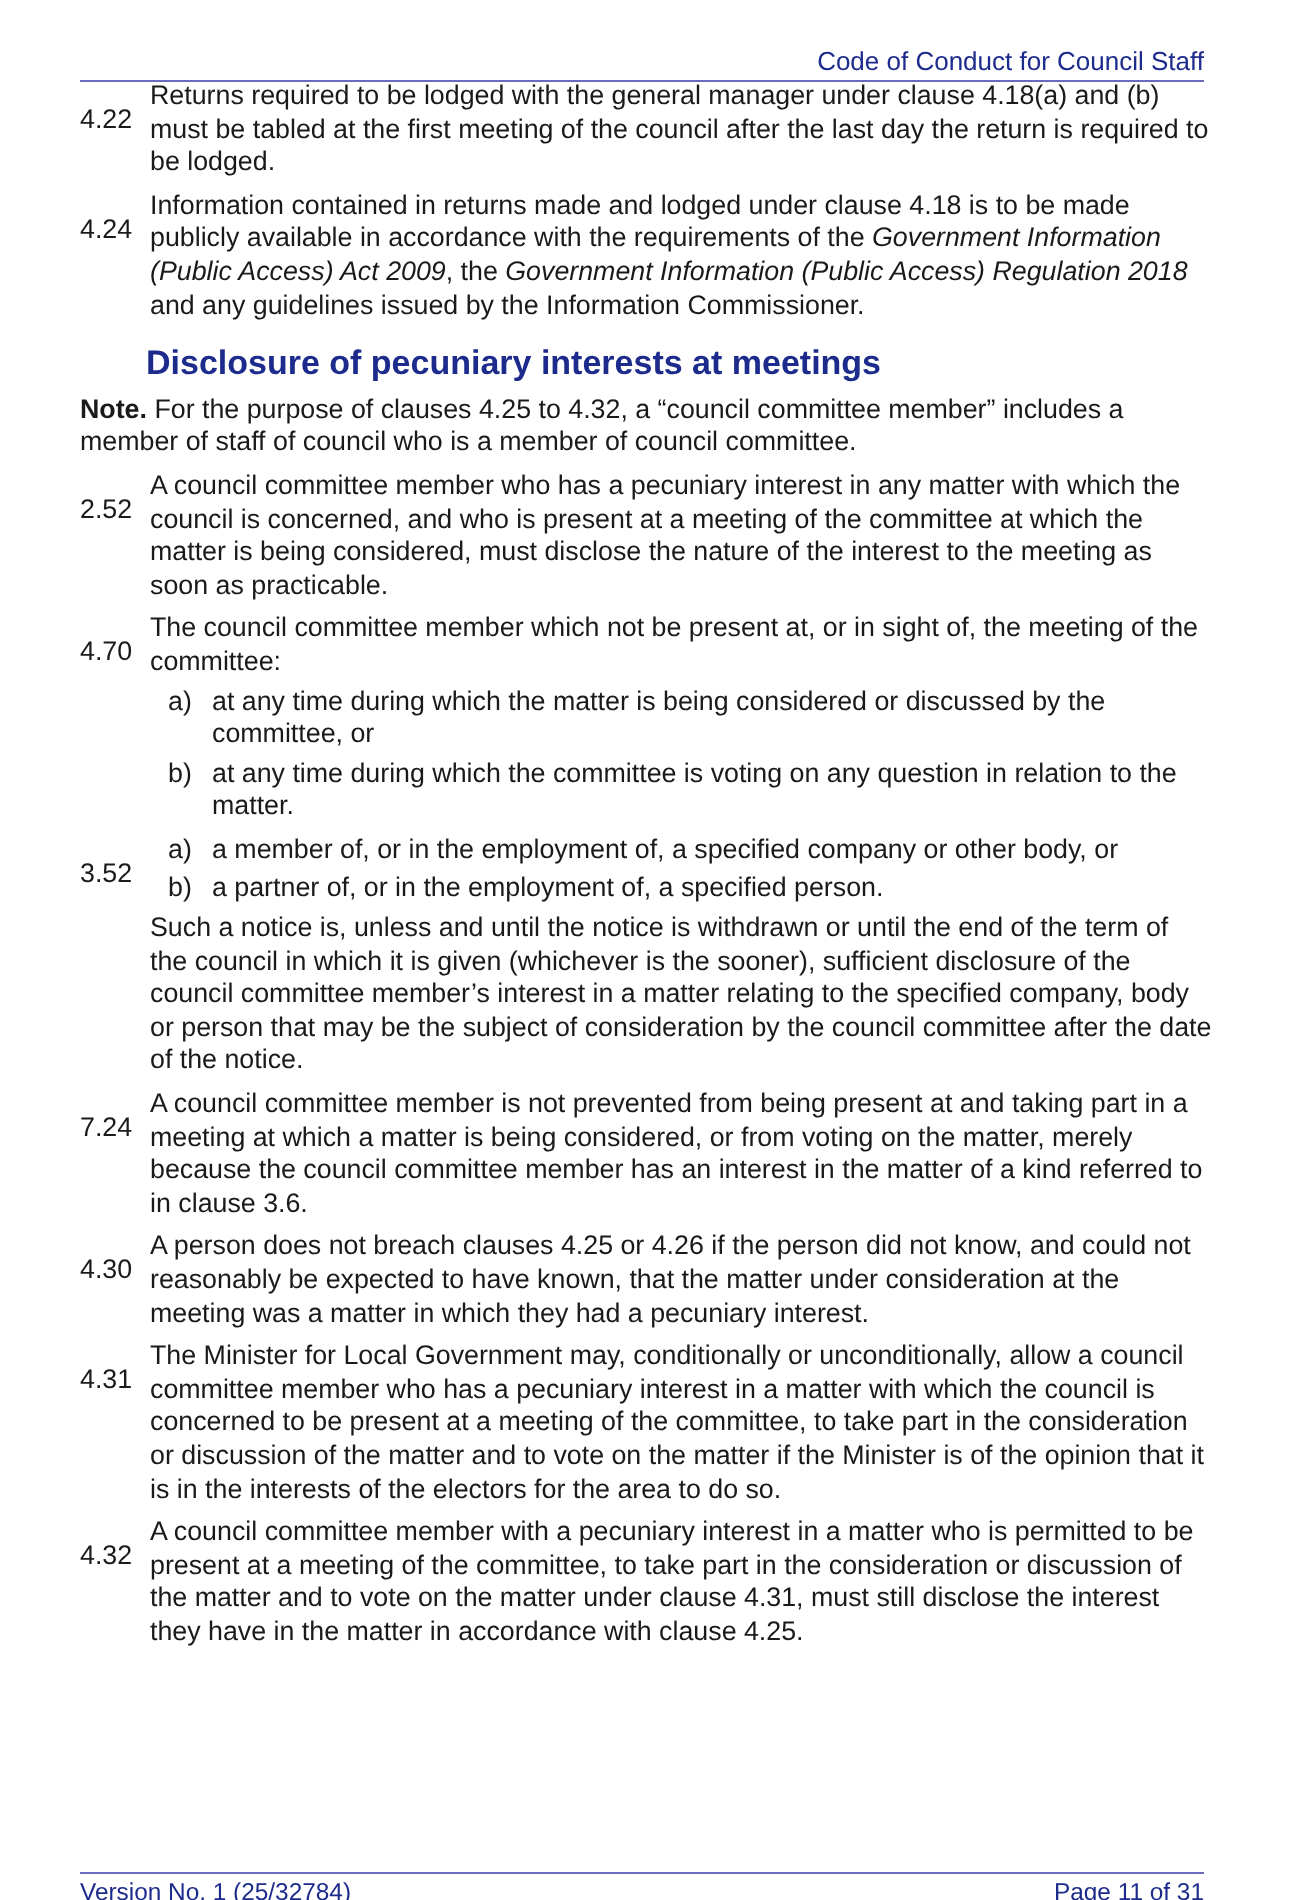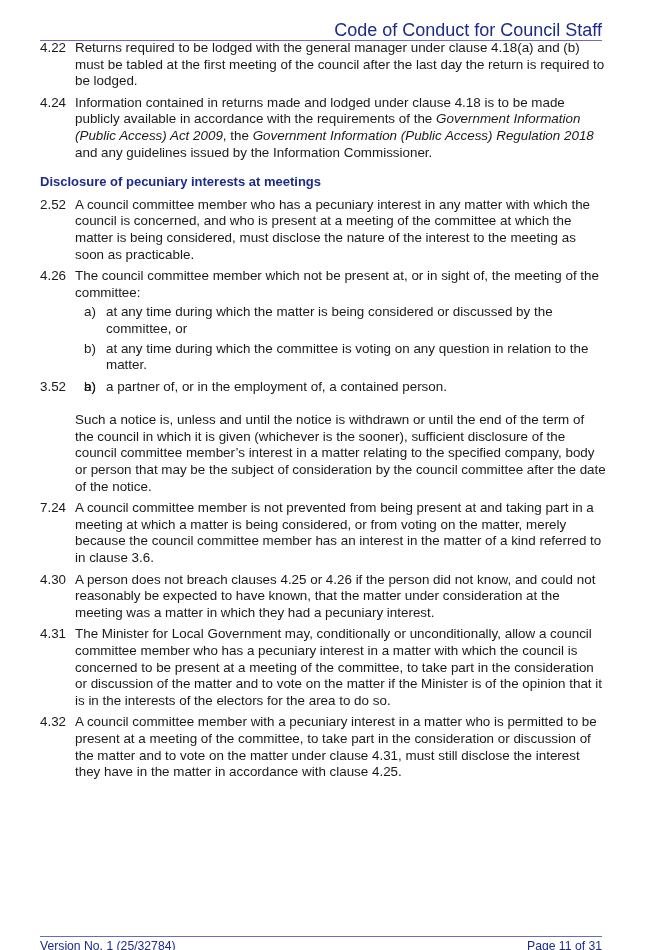--- a/index.html
+++ b/index.html
@@ -19,61 +19,62 @@
   }
   .header {
     position: absolute;
     left: 40px;
     top: 23px;
     width: 562px;
     height: 17px;
     border-bottom: 1px solid #6b6bbd;
     text-align: right;
     color: #1c2b8c;
-    font-size: 18px;
+    font-size: 13px;
     line-height: 15px;
   }
   .content {
     position: absolute;
     left: 40px;
     top: 40px;
     width: 566px;
   }
   .clause {
     position: relative;
     padding-left: 35px;
     margin-bottom: 5px;
   }
   .clause .num {
     position: absolute;
     left: 0;
-    top: 0;
+    top: 12px;
   }
   .clause p {
     margin: 0;
   }
   .clause .after {
-    margin-top: 17px;
+    margin-top: 3px;
   }
   .sub {
     position: relative;
     padding-left: 31px;
     margin-top: 3px;
   }
   .sub .letter {
     position: absolute;
     left: 9px;
     top: 0;
   }
   .heading {
     color: #1c2b8c;
     font-weight: bold;
-    font-size: 13px;
+    font-size: 17px;
     margin-top: 13px;
     margin-bottom: 6px;
+    margin-left: 33px;
   }
   .note {
     margin-bottom: 5px;
   }
   .note b {
     font-weight: bold;
   }
   .footer {
     position: absolute;
     left: 40px;
@@ -104,48 +105,50 @@
   </div>
 
 
   <div class="clause">
     <span class="num">4.24</span>
     <p><span>Information contained in returns made and lodged under clause 4.18 is to be made publicly available in accordance with the requirements of the </span><i>Government Information (Public Access) Act 2009</i><span>, the </span><i>Government Information (Public Access) Regulation 2018</i><span> and any guidelines issued by the Information Commissioner.</span></p>
   </div>
 
   <div class="heading">Disclosure of pecuniary interests at meetings</div>
 
+  <div class="note"><b>Note.</b><span> For the purpose of clauses 4.25 to 4.32, a “council committee member” includes a member of staff of council who is a member of council committee.</span></div>
 
   <div class="clause">
     <span class="num">2.52</span>
     <p>A council committee member who has a pecuniary interest in any matter with which the council is concerned, and who is present at a meeting of the committee at which the matter is being considered, must disclose the nature of the interest to the meeting as soon as practicable.</p>
   </div>
 
   <div class="clause">
-    <span class="num">4.26</span>
+    <span class="num">4.70</span>
     <p>The council committee member which not be present at, or in sight of, the meeting of the committee:</p>
     <div class="sub">
       <span class="letter">a)</span>
       <span>at any time during which the matter is being considered or discussed by the committee, or</span>
     </div>
     <div class="sub">
       <span class="letter">b)</span>
       <span>at any time during which the committee is voting on any question in relation to the matter.</span>
     </div>
   </div>
 
 
   <div class="clause">
     <span class="num">3.52</span>
     <div class="sub">
       <span class="letter">a)</span>
+      <span>a member of, or in the employment of, a specified company or other body, or</span>
     </div>
     <div class="sub">
       <span class="letter">b)</span>
-      <span>a partner of, or in the employment of, a contained person.</span>
+      <span>a partner of, or in the employment of, a specified person.</span>
     </div>
     <p class="after">Such a notice is, unless and until the notice is withdrawn or until the end of the term of the council in which it is given (whichever is the sooner), sufficient disclosure of the council committee member’s interest in a matter relating to the specified company, body or person that may be the subject of consideration by the council committee after the date of the notice.</p>
   </div>
 
   <div class="clause">
     <span class="num">7.24</span>
     <p>A council committee member is not prevented from being present at and taking part in a meeting at which a matter is being considered, or from voting on the matter, merely because the council committee member has an interest in the matter of a kind referred to in clause 3.6.</p>
   </div>
 
   <div class="clause">

